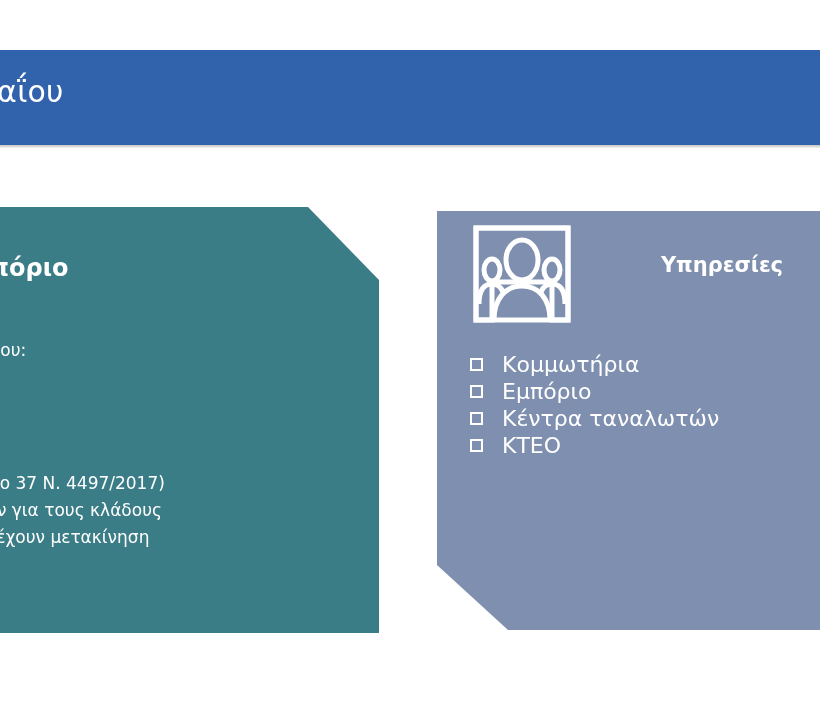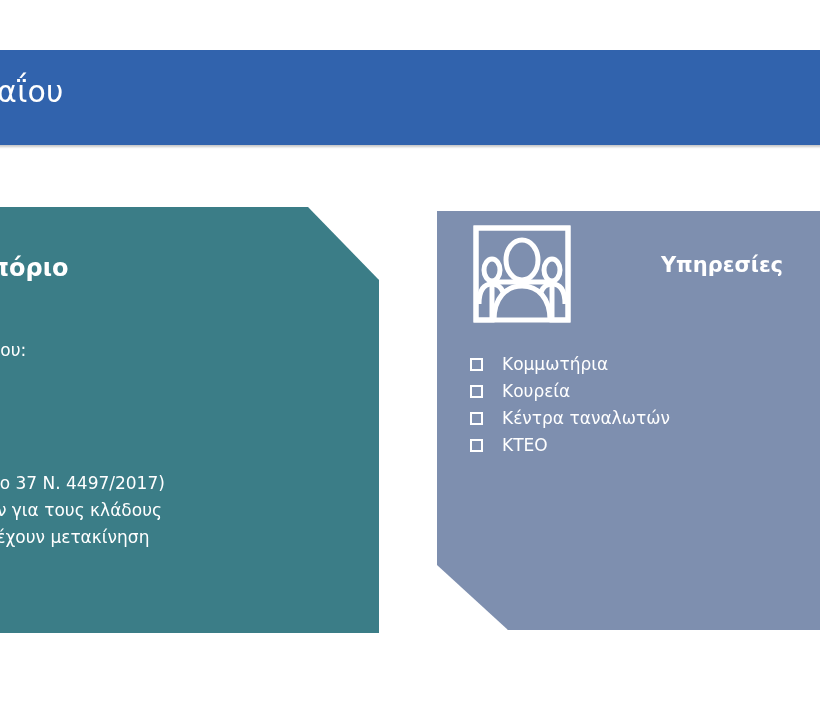--- a/index.html
+++ b/index.html
@@ -141,21 +141,21 @@
     width: 13px;
     height: 13px;
     margin-top: 6px;
     margin-right: 19px;
     border: 2px solid #ffffff;
     background: transparent;
     box-sizing: border-box;
   }
   .svc-label {
     color: #ffffff;
-    font-size: 17px;
+    font-size: 22px;
     line-height: 25px;
     white-space: nowrap;
   }
 </style>
 </head>
 <body>
 
 <div id="slide">
 
   <div class="banner">
@@ -209,21 +209,21 @@
 
     <div class="svc-title">Υπηρεσίες</div>
 
     <div class="svc-list">
       <div class="svc-item">
         <span class="svc-bullet"></span>
         <span class="svc-label">Κομμωτήρια</span>
       </div>
       <div class="svc-item">
         <span class="svc-bullet"></span>
-        <span class="svc-label">Κουρεία</span>
+        <span class="svc-label">Εμπόριο</span>
       </div>
       <div class="svc-item">
         <span class="svc-bullet"></span>
         <span class="svc-label">Κέντρα ταναλωτών</span>
       </div>
       <div class="svc-item">
         <span class="svc-bullet"></span>
         <span class="svc-label">ΚΤΕΟ</span>
       </div>
     </div>

